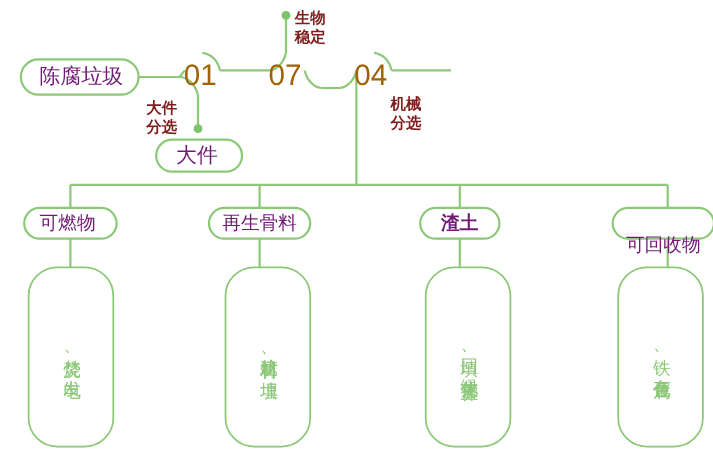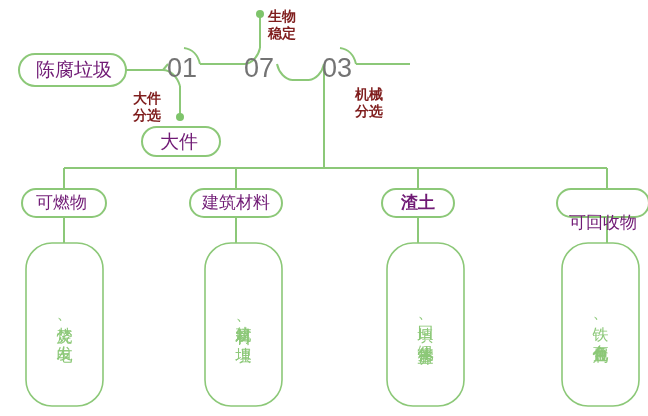--- a/index.html
+++ b/index.html
@@ -51,21 +51,21 @@
   
   .txt {
     position: absolute;
     color: #8cc878;
     white-space: nowrap;
     line-height: 1.1;
   }
   .step-num {
     font-size: 27px;
     letter-spacing: 0px;
-    color: #737373;
+    color: #a16207;
     font-weight: 400;
   }
   .pill-label {
     font-size: 17px;
     color: #701a75;
   }
   .dark-label {
     color: #7f1d1d;
     font-size: 14px;
     font-weight: 700;
@@ -143,33 +143,33 @@
     <rect class="box-shape" x="26" y="243" width="77" height="163" rx="26" ry="26"></rect>
     <rect class="box-shape" x="205" y="243" width="77" height="163" rx="26" ry="26"></rect>
     <rect class="box-shape" x="387" y="243" width="77" height="163" rx="26" ry="26"></rect>
     <rect class="box-shape" x="562" y="243" width="77" height="163" rx="26" ry="26"></rect>
   </svg>
 
   <div class="txt pill-label" style="left:36px; top:60px; font-size:19px;">陈腐垃圾</div>
 
   <div class="txt step-num" style="left:167px; top:54px;">01</div>
   <div class="txt step-num" style="left:244px; top:54px;">07</div>
-  <div class="txt step-num" style="left:322px; top:54px;">03</div>
+  <div class="txt step-num" style="left:322px; top:54px;">04</div>
 
   <div class="txt dark-label" style="left:133px; top:90px;">大件
 分选</div>
   <div class="txt dark-label" style="left:268px; top:8px;">生物
 稳定</div>
   <div class="txt dark-label" style="left:355px; top:86px;">机械
 分选</div>
 
   <div class="txt pill-label" style="left:160px; top:132px; font-size:19px;">大件</div>
 
   <div class="txt pill-label" style="left:36px; top:194px;">可燃物</div>
-  <div class="txt pill-label" style="left:202px; top:194px;">建筑材料</div>
+  <div class="txt pill-label" style="left:202px; top:194px;">再生骨料</div>
   <div class="txt pill-label" style="left:401px; top:194px;font-weight:bold;">渣土</div>
   <div class="txt pill-label" style="left:569px; top:194px;margin-top:20px;">可回收物</div>
 
   <div class="vwrap" style="left:26px; top:243px; width:77px; height:163px;">
     <div class="vbox-text" style="position:relative;">焚烧、发电</div>
   </div>
   <div class="vwrap" style="left:205px; top:243px; width:77px; height:163px;">
     <div class="vbox-text" style="position:relative;">建筑材料、填埋</div>
   </div>
   <div class="vwrap" style="left:387px; top:243px; width:77px; height:163px;">

